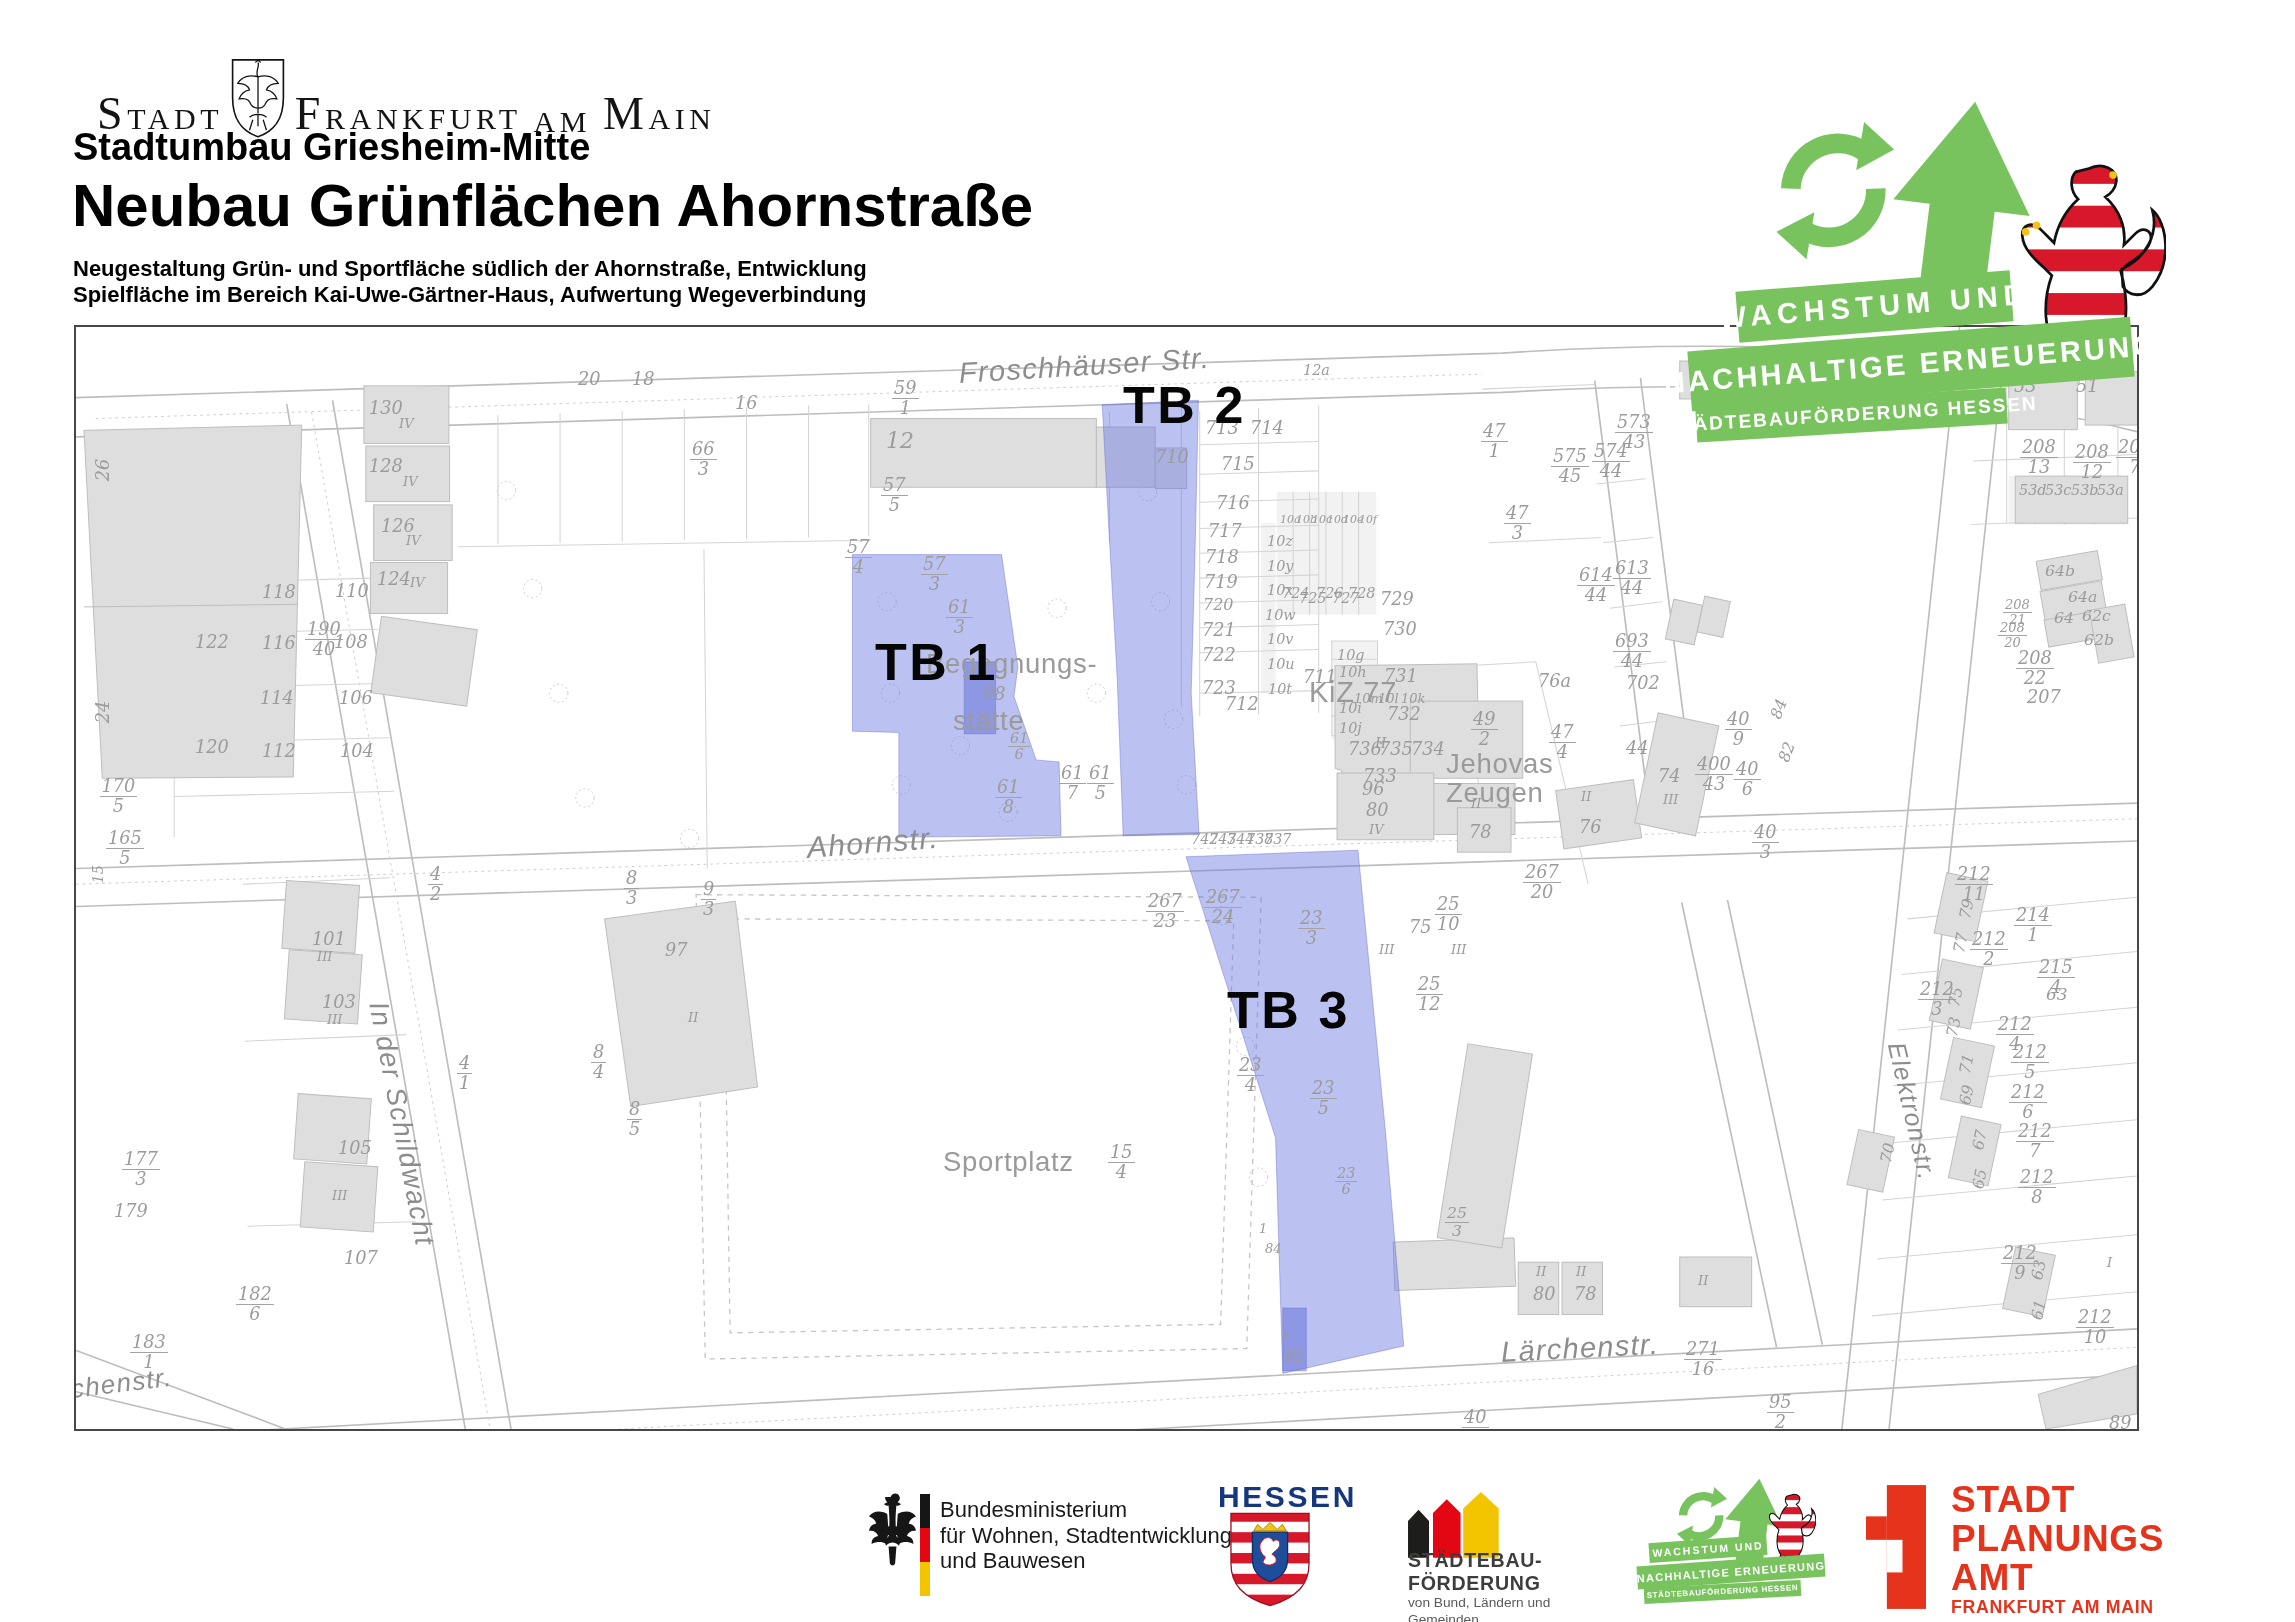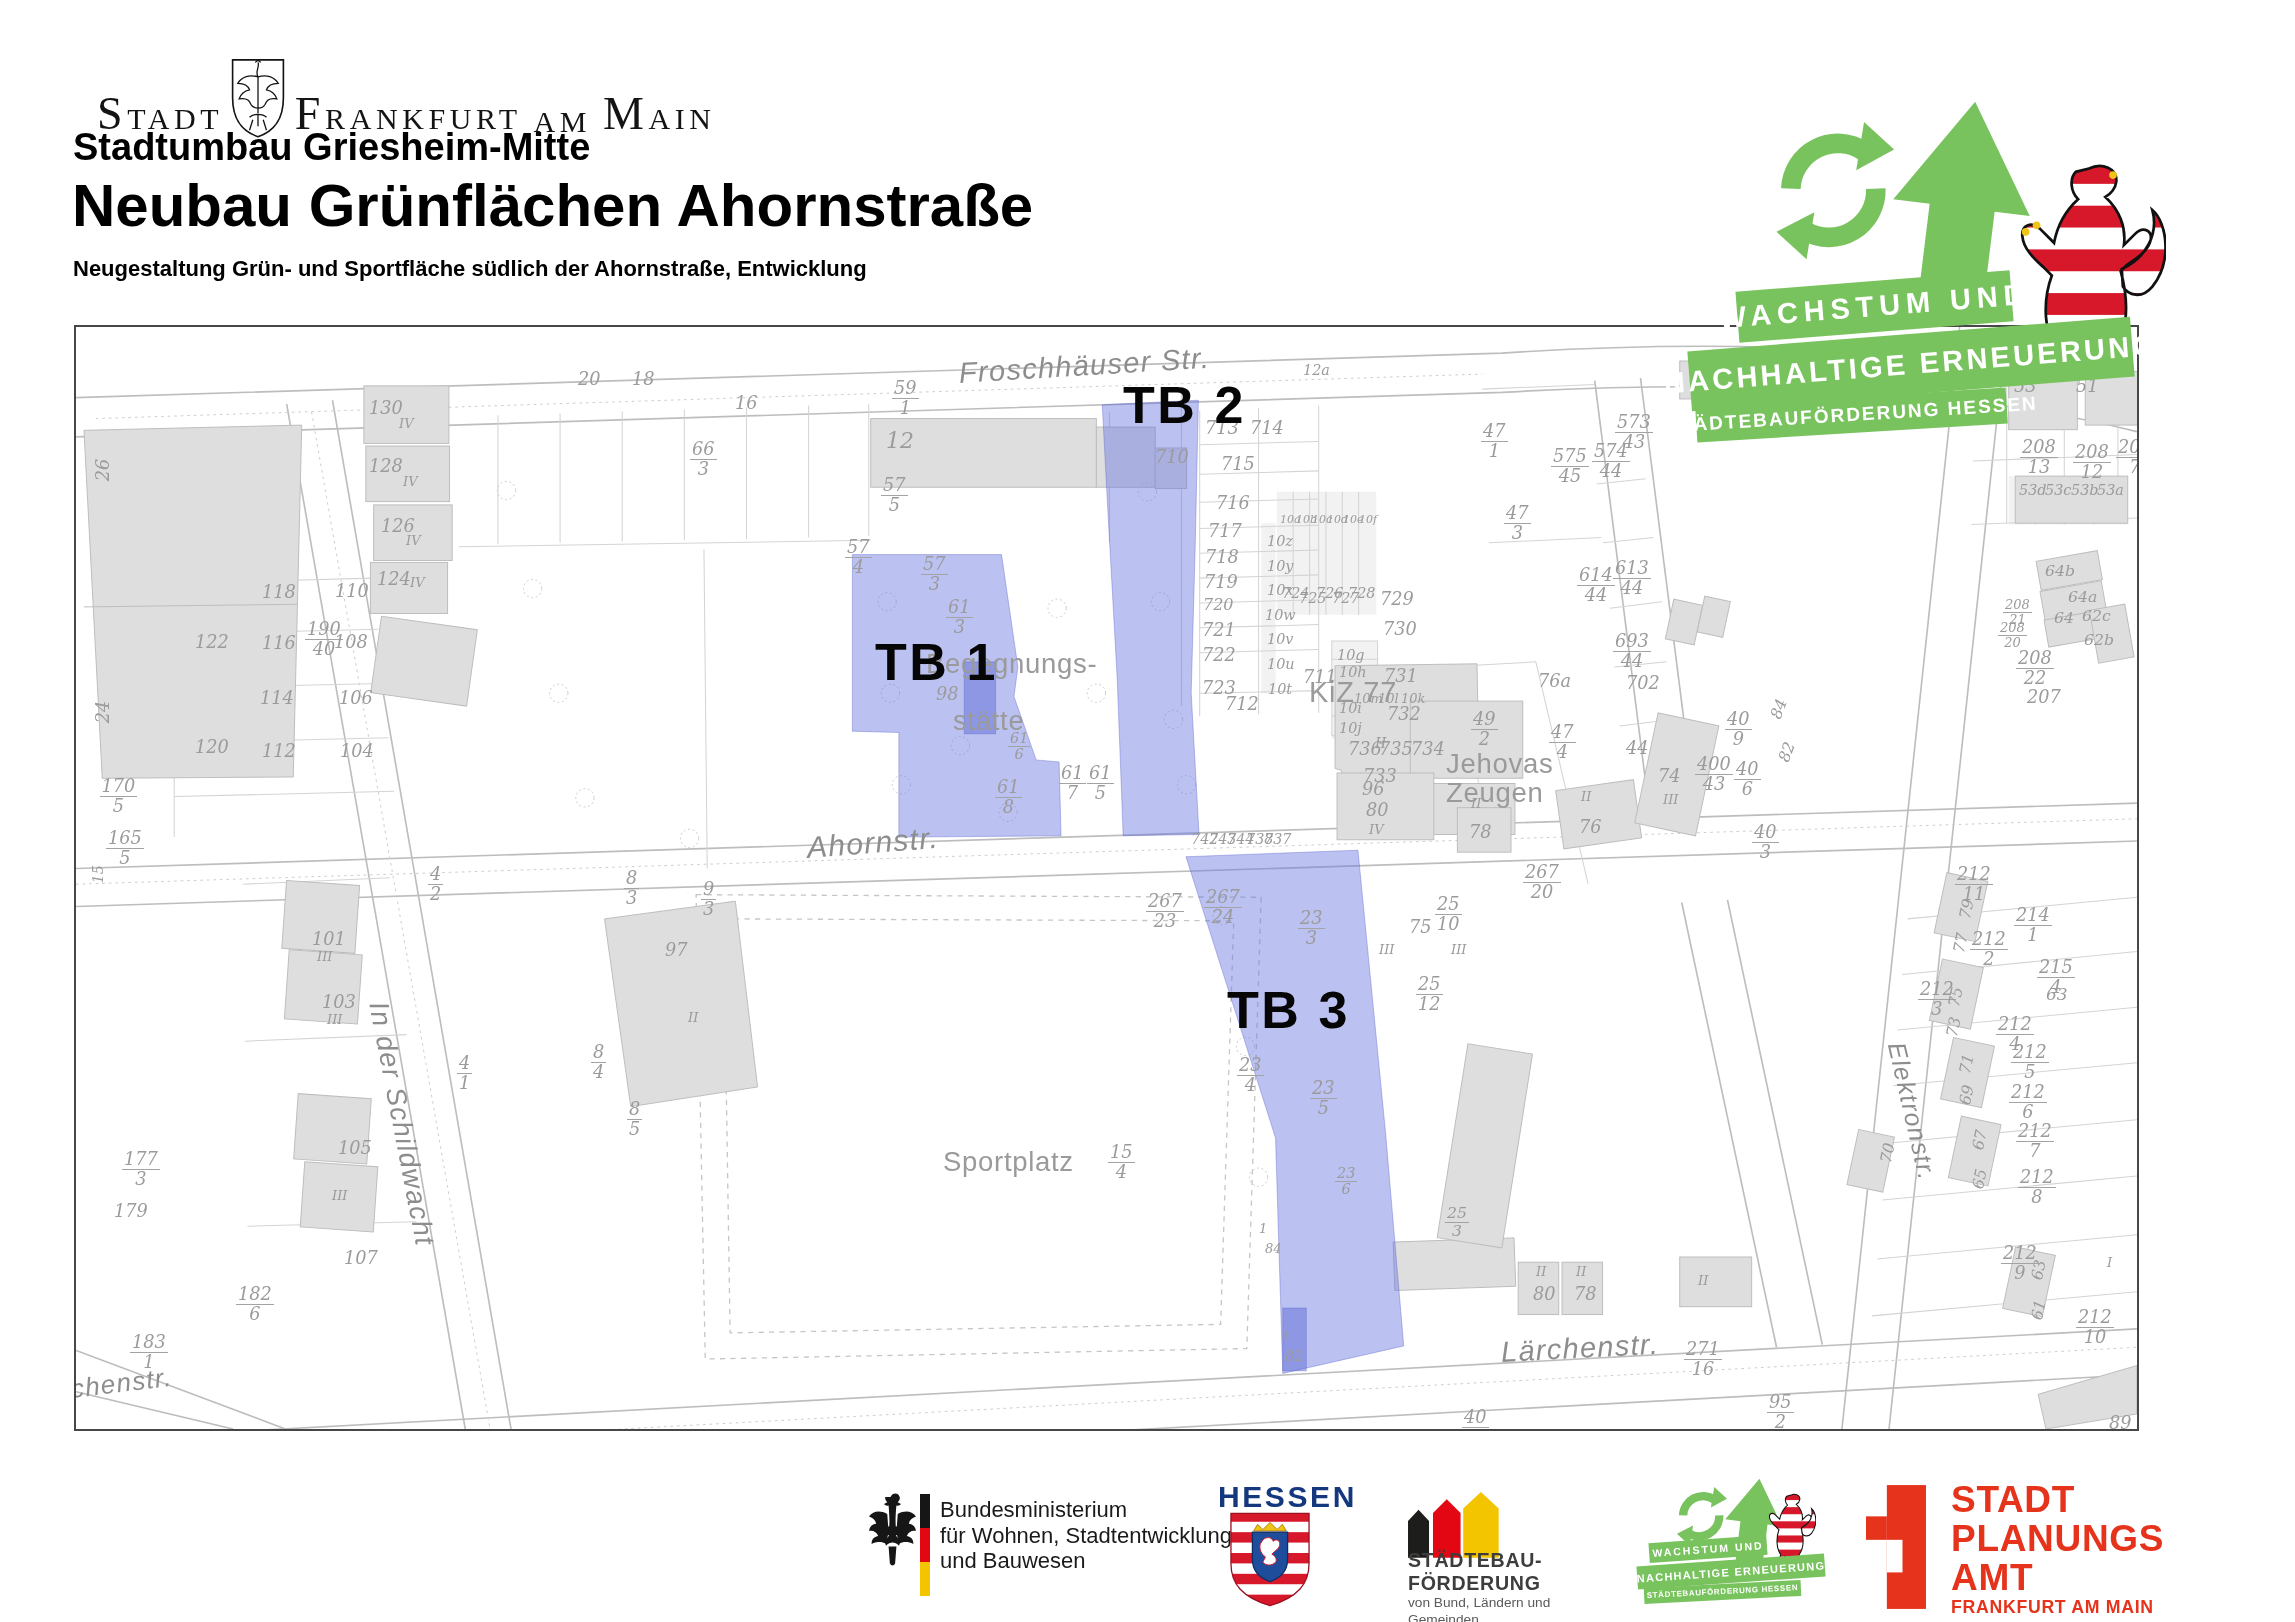--- a/index.html
+++ b/index.html
@@ -65,20 +65,21 @@
   </span>
   <span class="cl-word"><b>F</b><span>RANKFURT</span></span>
   <span class="cl-word" style="margin-left:11.8px"><span>AM</span></span>
   <span class="cl-word" style="margin-left:11.8px"><b>M</b><span>AIN</span></span>
 </div>
 
 <div class="abs" id="supertitle">Stadtumbau Griesheim-Mitte</div>
 <div class="abs" id="maintitle">Neubau Grünflächen Ahornstraße</div>
 <div class="abs" id="subtitle">
   <div>Neugestaltung Grün- und Sportfläche südlich der Ahornstraße, Entwicklung</div>
+  <div>Spielfläche im Bereich Kai-Uwe-Gärtner-Haus, Aufwertung Wegeverbindung</div>
 </div>
 
 <div class="abs logo-part" style="left:1766px;top:110px">
   <svg width="134" height="167" viewBox="0 0 205 255">
     <g fill="none" stroke="var(--green)" stroke-width="30">
       <path d="M38,120 A72,72 0 0 1 150,63"></path>
       <path d="M168,120 A72,72 0 0 1 60,185"></path>
     </g>
     <g fill="var(--green)">
       <polygon points="150,18 196,60 138,92"></polygon>
@@ -336,21 +337,21 @@
         <span class="den">3</span>
       </div>
       <div class="parcel" style="left: 870px; top: 271px; font-size: 17.7px;">
         <span class="num">61</span>
         <span class="den">3</span>
       </div>
       <div class="parcel" style="left: 932px; top: 404px; font-size: 14.4px;">
         <span class="num">61</span>
         <span class="den">6</span>
       </div>
-      <div class="parcel" style="left: 860px; top: 358px; font-size: 17.7px;">98</div>
+      <div class="parcel" style="left: 907px; top: 358px; font-size: 17.7px;">98</div>
       <div class="parcel" style="left: 919px; top: 451px; font-size: 17.7px;">
         <span class="num">61</span>
         <span class="den">8</span>
       </div>
       <div class="parcel" style="left: 983px; top: 437px; font-size: 17.7px;">
         <span class="num">61</span>
         <span class="den">7</span>
       </div>
       <div class="parcel" style="left: 1011px; top: 437px; font-size: 17.7px;">
         <span class="num">61</span>

